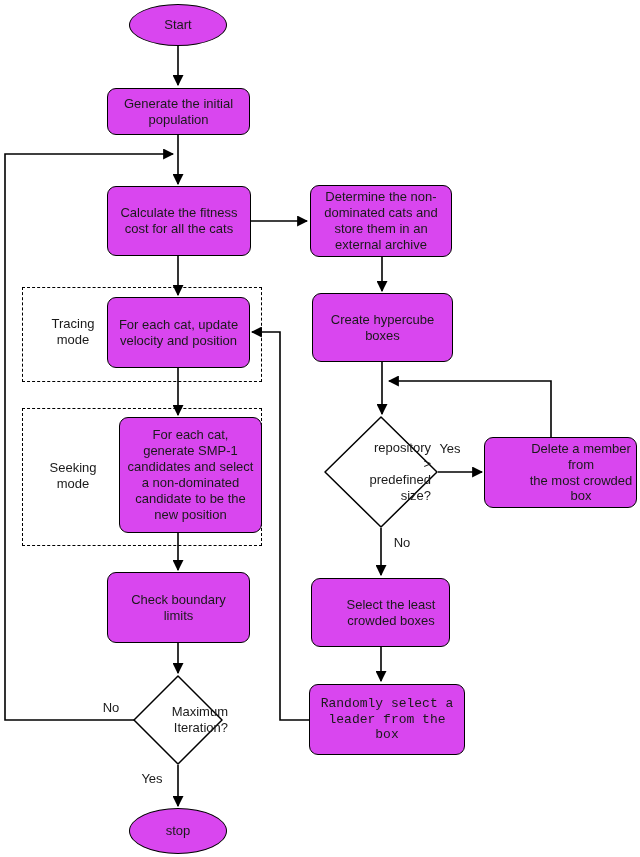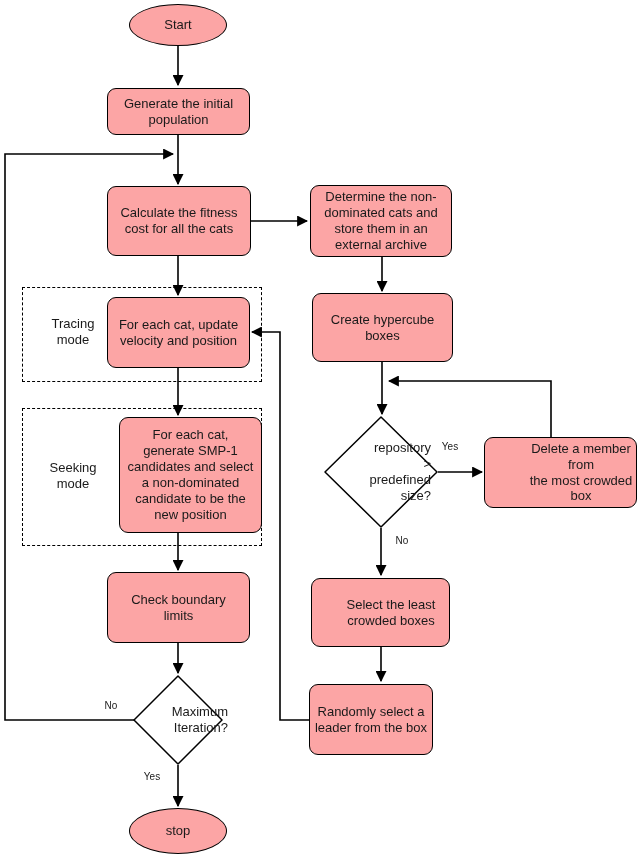--- a/index.html
+++ b/index.html
@@ -14,21 +14,21 @@
   }
   svg.wires {
     position: absolute;
     left: 0; top: 0;
     width: 640px; height: 857px;
     z-index: 1;
   }
   .node {
     position: absolute;
     box-sizing: border-box;
-    background: #fca5a5;
+    background: #d946ef;
     border: 1.5px solid #000000;
     border-radius: 9px;
     display: flex;
     align-items: center;
     justify-content: center;
     text-align: center;
     font-size: 13px;
     line-height: 1.22;
     white-space: pre-line;
     padding: 2px 3px;
@@ -54,21 +54,21 @@
   .dtext {
     position: absolute;
     font-size: 13px;
     line-height: 1.22;
     white-space: pre-line;
     text-align: right;
     z-index: 3;
   }
   .elabel {
     position: absolute;
-    font-size: 10px;
+    font-size: 13px;
     line-height: 1.2;
     text-align: center;
     z-index: 3;
   }
 </style>
 </head>
 <body>
 
 <div class="canvas">
 
@@ -133,21 +133,21 @@
   <div class="node" style="left:310px; top:185px; width:142px; height:72px;">Determine the non-
 dominated cats and
 store them in an
 external archive</div>
   <div class="node" style="left:312px; top:293px; width:141px; height:69px;">Create hypercube
 boxes</div>
   <div class="node" style="left:484px; top:437px; width:153px; height:71px;padding-left:44px;">Delete a member from
 the most crowded box</div>
   <div class="node" style="left:311px; top:578px; width:139px; height:69px;padding-left:24px;">Select the least
 crowded boxes</div>
-  <div class="node" style="left:309px; top:684px; width:124px; height:71px;">Randomly select a
+  <div class="node" style="left:309px; top:684px; width:156px; height:71px;font-family:Liberation Mono, monospace;">Randomly select a
 leader from the box</div>
 
   <div class="dtext" style="left:128px; top:704px; width:100px;">Maximum
 Iteration?</div>
   <div class="dtext" style="left:331px; top:440px; width:100px;">repository
 &gt;
 predefined
 size?</div>
 
   <div class="elabel" style="left:96px; top:700px; width:30px;">No</div>

